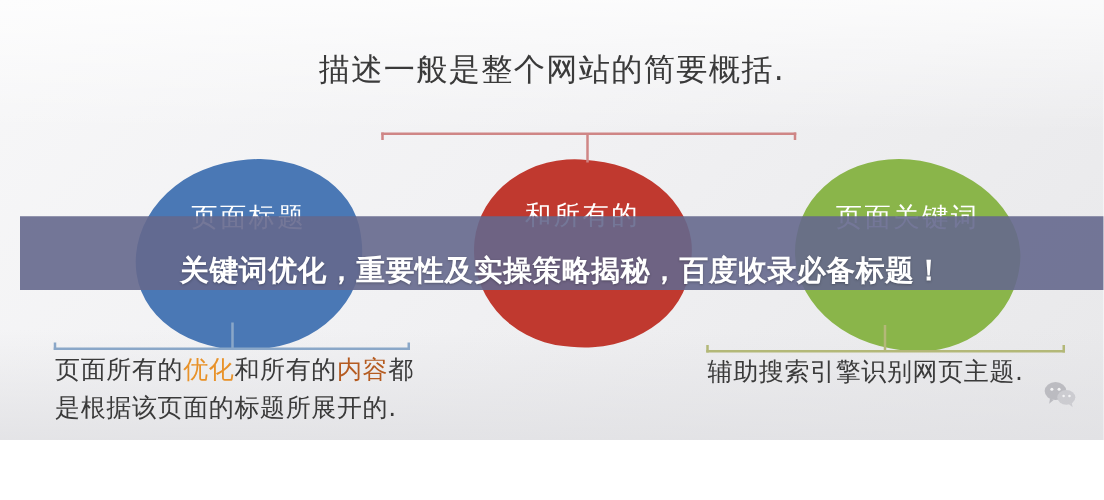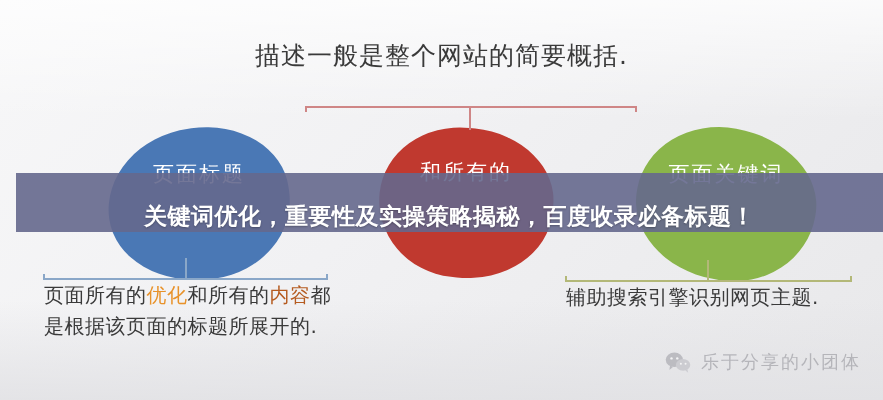--- a/index.html
+++ b/index.html
@@ -6,21 +6,21 @@
     margin: 0;
     padding: 0;
     background: #ffffff;
   }
   body {
     font-family: "Liberation Sans", "DejaVu Sans", sans-serif;
   }
   #stage {
     position: relative;
     width: 883px;
-    height: 400px;
+    height: 352px;
     overflow: hidden;
     background: linear-gradient(135deg, #f7f7f8 0%, #f1f1f3 45%, #e8e8ea 100%);
   }
   
   #stage::before {
     content: "";
     position: absolute;
     inset: 0;
     background:
       linear-gradient(180deg, rgba(255,255,255,0.75) 0%, rgba(255,255,255,0.0) 30%),
@@ -314,16 +314,15 @@
         <ellipse cx="13" cy="12" rx="12" ry="10" fill="#9a9aa2"></ellipse>
         <polygon points="7,20 6,26 11,22" fill="#9a9aa2"></polygon>
         <circle cx="9" cy="10" r="1.7" fill="#ffffff"></circle>
         <circle cx="17" cy="10" r="1.7" fill="#ffffff"></circle>
         <ellipse cx="25" cy="19" rx="10" ry="8.2" fill="#b8b8bf"></ellipse>
         <polygon points="31,25 32,30 28,26.5" fill="#b8b8bf"></polygon>
         <circle cx="22" cy="17.5" r="1.4" fill="#ffffff"></circle>
         <circle cx="28.5" cy="17.5" r="1.4" fill="#ffffff"></circle>
       </svg>
     </span>
-    <span class="wm-text">乐于分享的小团体</span>
   </div>
 
 </div>
 
 </body></html>

